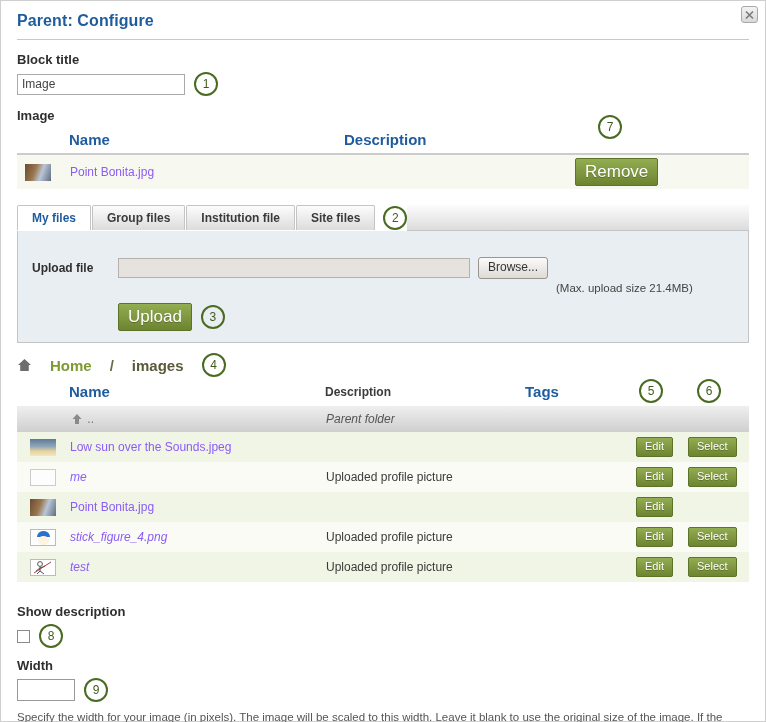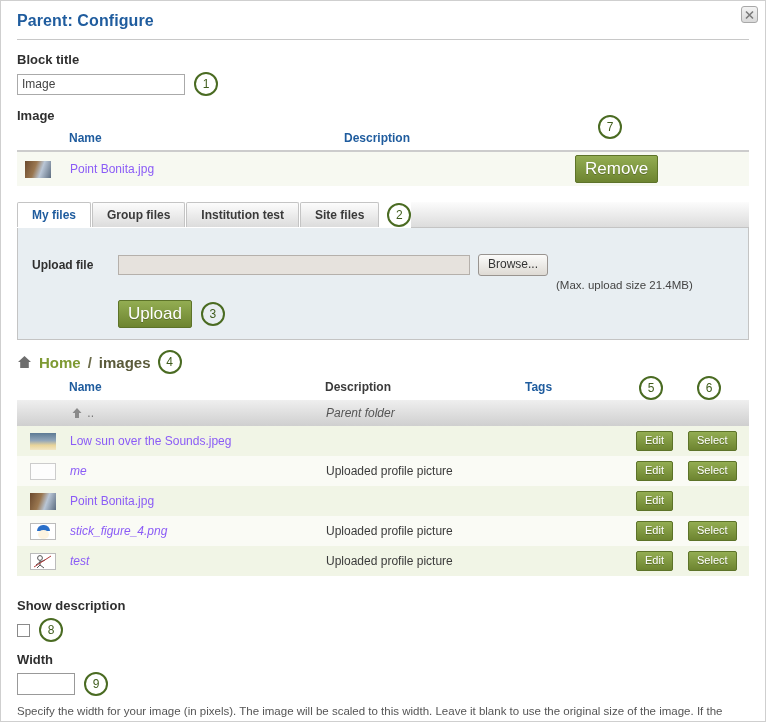--- a/index.html
+++ b/index.html
@@ -57,21 +57,21 @@
     color:#3f5c1c; font-size:12px; font-weight:normal;
     display:inline-flex; align-items:center; justify-content:center;
     flex:0 0 auto; background:transparent;
     font-family:"Liberation Sans", sans-serif;
   }
   .callout.wide { width:26px; font-size:11px; }
 
   
   table.grid { width:100%; border-collapse:collapse; }
   .col-head {
-    color:#1f5c9e; font-weight:bold; font-size:12px;
+    color:#1f5c9e; font-weight:bold; font-size:15px;
     text-align:left; padding:3px 0 5px 0;
   }
   .sel-table { margin-top:3px; }
   .sel-head-rule { height:1px; background:#cccccc; }
   .sel-row { background:#f7f9f1; height:34px; }
   .sel-row td { vertical-align:middle; }
   .thumb {
     width:26px; height:17px; display:inline-block;
     border:0; vertical-align:middle;
   }
@@ -135,21 +135,21 @@
     font-size:12px; color:#333;
     background:linear-gradient(#fbfbfa,#dedad4);
     border:1px solid #999490;
     border-radius:3px;
     padding:2px 9px 3px; cursor:pointer; line-height:1.3;
   }
   .maxsize { font-size:11.5px; color:#444;margin-top:40px; }
   .upload-btn-row { display:flex; align-items:center; gap:9px; margin:9px 0 0 86px; }
 
   
-  .breadcrumb { display:flex; align-items:center; gap:7px; margin:10px 0 4px 0; }
+  .breadcrumb { display:flex; align-items:center; gap:18px; margin:10px 0 4px 0; }
   .crumb-link { color:#7e9a33; font-weight:bold; font-size:15px; }
   .crumb-sep { color:#6c6c4a; font-weight:bold; font-size:15px; }
   .crumb-cur { color:#5a5a3a; font-weight:bold; font-size:15px; }
   table.files { width:100%; border-collapse:collapse; table-layout:fixed; }
   table.files td { vertical-align:middle; }
   .fhead td { padding:2px 0 6px 0; }
   .parent-row td {
     background:linear-gradient(#efefef,#cfcfcf);
     height:26px; color:#555; font-style:italic;
   }
@@ -218,21 +218,21 @@
         <td><span class="fname">Point Bonita.jpg</span></td>
         <td><span></span></td>
         <td><span class="btn">Remove</span></td>
       </tr>
     </tbody>
       </table>
 
     <div class="tabs">
       <div class="tab active">My files</div>
       <div class="tab">Group files</div>
-      <div class="tab">Institution test</div>
+      <div class="tab">Institution file</div>
       <div class="tab">Site files</div>
       <span class="callout tab-callout">2</span>
       <div class="tabs-fill"></div>
     </div>
 
     <div class="upload-panel">
       <div class="upload-line">
         <span class="upload-label">Upload file</span>
         <span class="file-fake"></span>
         <span class="browse-btn">Browse...</span>

